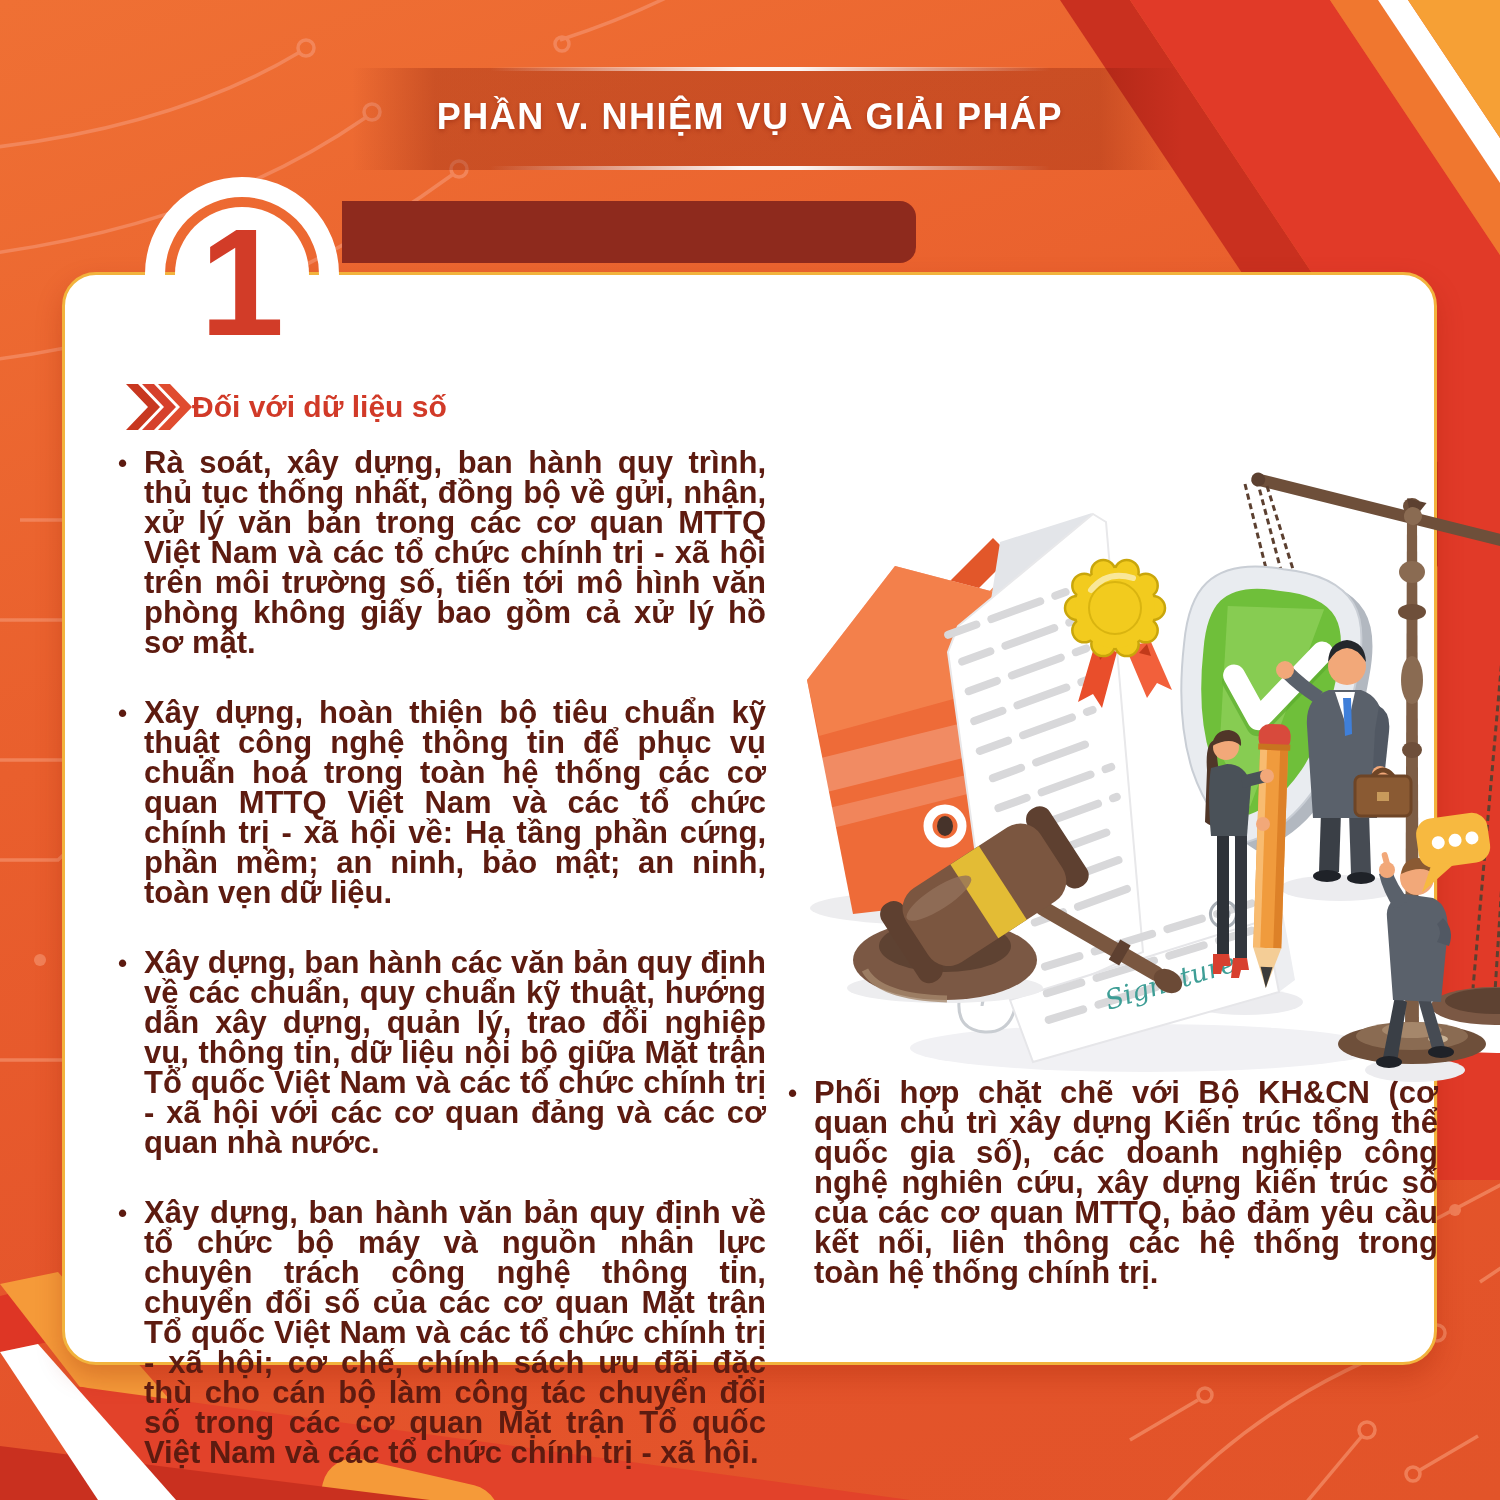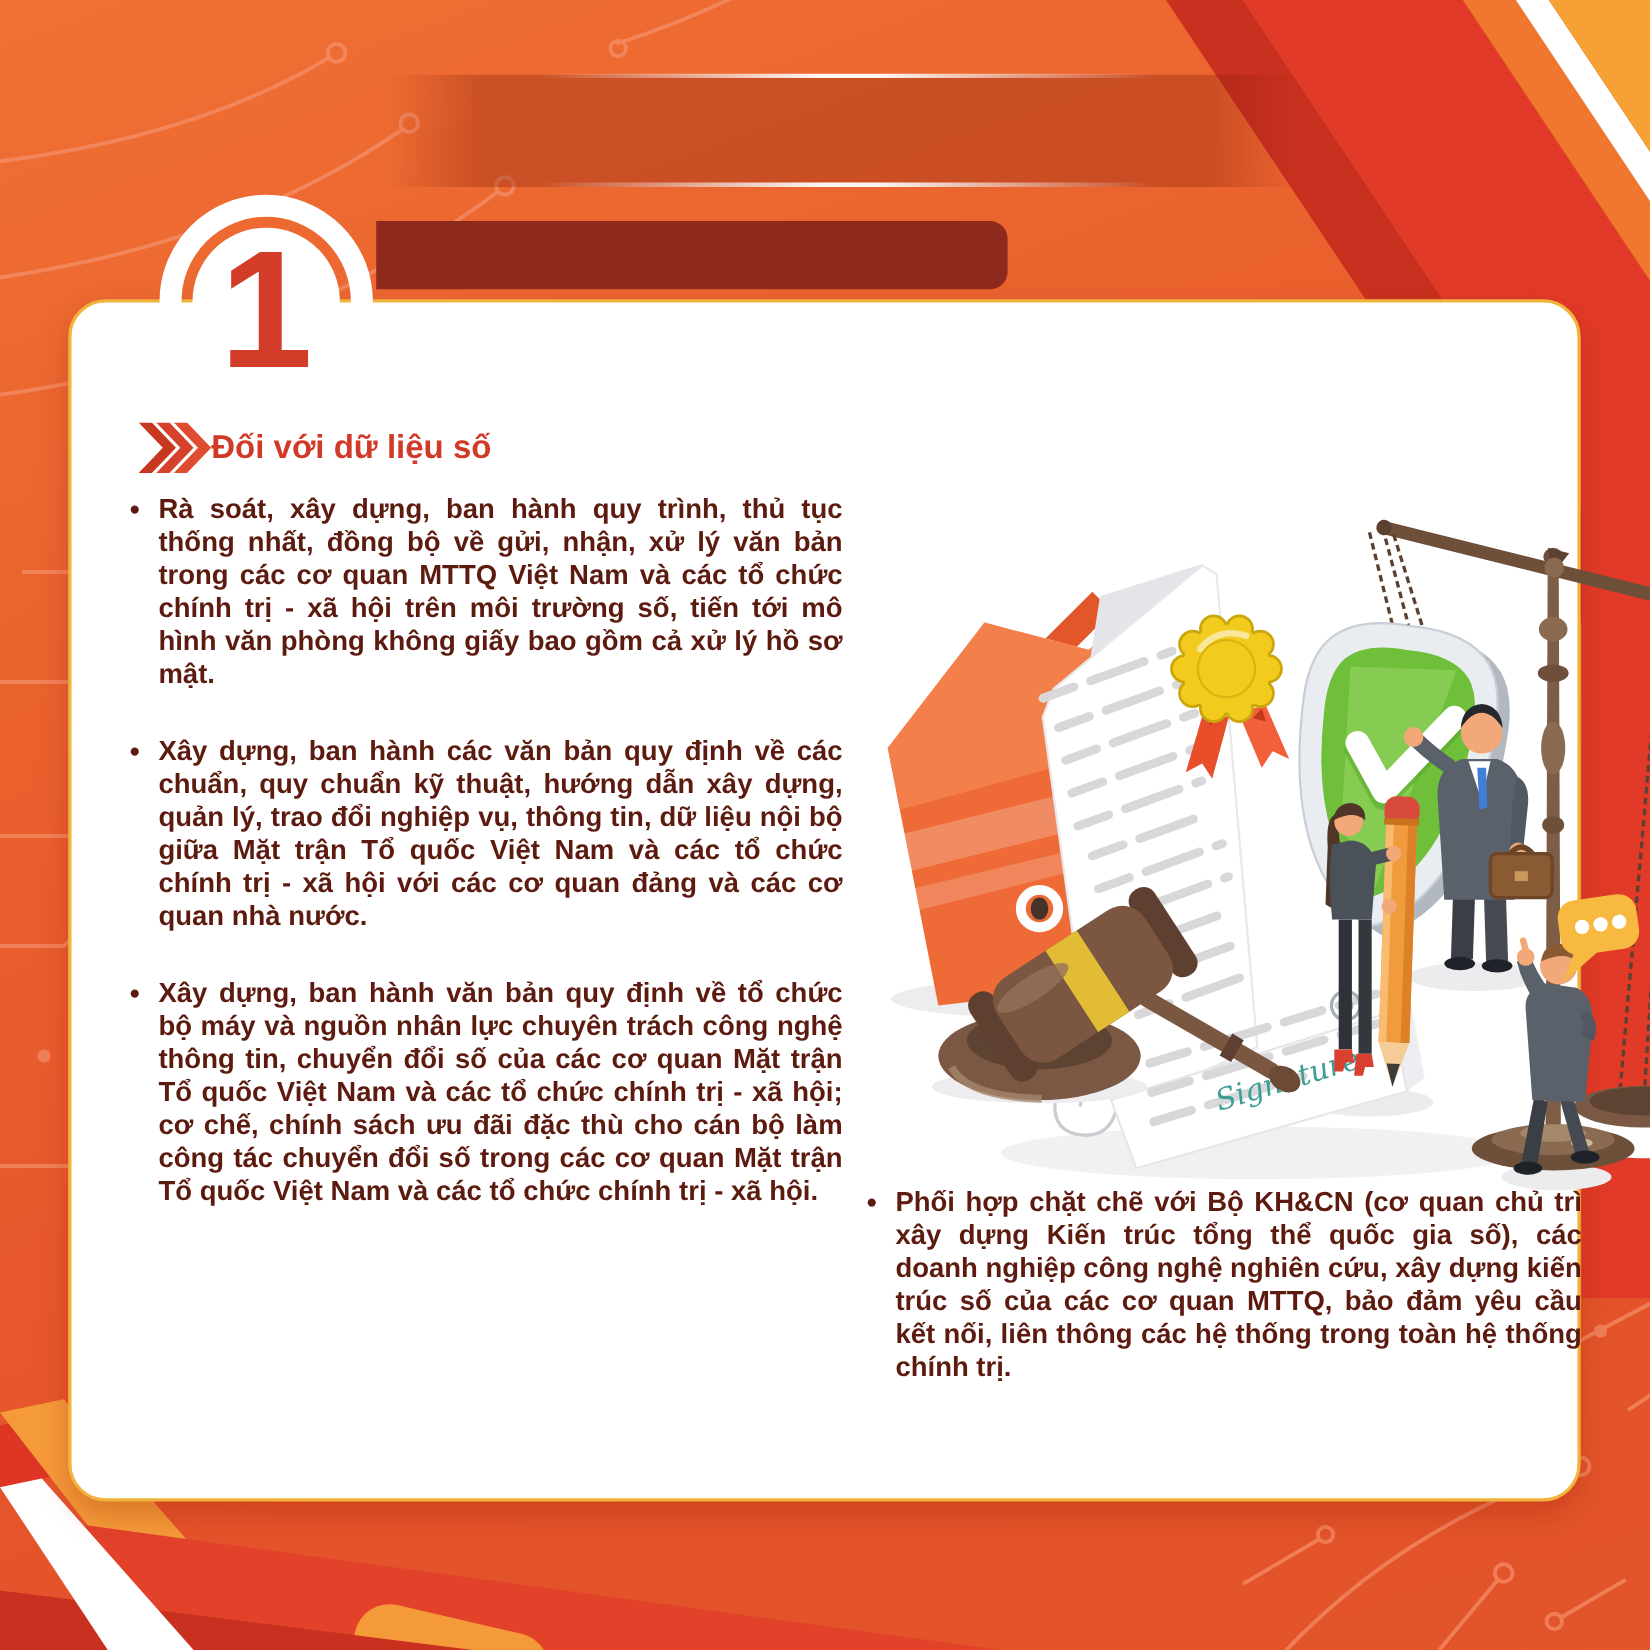--- a/index.html
+++ b/index.html
@@ -33,21 +33,21 @@
     text-align:center;font-size:152px;font-weight:800;color:#D23C28;}
   
   .card{left:62px;top:272px;width:1375px;height:1093px;background:#FFFFFF;z-index:4;
     border:3px solid #F2B33D;border-radius:34px;box-sizing:border-box;
     box-shadow:0 12px 26px rgba(150,30,5,.28);}
   .subhead-row{left:126px;top:384px;z-index:8;display:flex;align-items:center;}
   .subhead-label{color:#D13A28;font-size:30px;font-weight:800;}
   .bullets{z-index:8;margin:0;padding:0;list-style:none;}
   .bullets.left{left:116px;top:448px;width:650px;}
   .bullets.right{left:786px;top:1078px;width:652px;}
-  .bullets li{position:relative;padding-left:28px;color:#5D1B10;font-size:25px;line-height:30px;
+  .bullets li{position:relative;padding-left:28px;color:#5D1B10;font-size:31px;line-height:30px;
     font-weight:700;text-align:justify;}
   .bullets li + li{margin-top:40px;}
   .bullets li::before{content:"•";position:absolute;left:2px;top:0;font-size:26px;color:#5D1B10;}
   .illustration{left:795px;top:440px;z-index:9;}
   .illustration svg{overflow:visible;}
 </style>
 </head>
 <body>
 
 <div class="canvas">
@@ -108,40 +108,42 @@
       <path d="M66,1404 Q62,1382 88,1388 L910,1500 L66,1500 Z" fill="#E2422A"></path>
       <rect x="330" y="1452" width="180" height="70" rx="32" fill="#F59A39" transform="rotate(13 330 1452)"></rect>
       <polygon points="0,1446 430,1500 0,1500" fill="#C9301F"></polygon>
       <polygon points="0,1352 38,1344 176,1500 98,1500" fill="#FFFFFF"></polygon>
     </g>
   </svg>
 
   <div class="abs header-band"></div>
   <div class="abs flare f1"></div>
   <div class="abs flare f2"></div>
+  <div class="abs header-title">PHẦN V. NHIỆM VỤ VÀ GIẢI PHÁP</div>
 
   <div class="abs dark-bar"></div>
   <div class="abs card"></div>
   <div class="abs badge">
     <div class="ring"></div>
     <div class="disc"></div>
     <div class="digit">1</div>
   </div>
 
   <div class="abs subhead-row">
     <svg width="66" height="46" viewBox="0 0 66 46">
       <path d="M0,0 L12,0 L34,23 L12,46 L0,46 L22,23 Z" fill="#C8371F"></path>
       <path d="M16,0 L28,0 L50,23 L28,46 L16,46 L38,23 Z" fill="#D6402C"></path>
       <path d="M32,0 L44,0 L66,23 L44,46 L32,46 L54,23 Z" fill="#E04C2F"></path>
     </svg>
     <span class="subhead-label">Đối với dữ liệu số</span>
   </div>
 
   <ul class="abs bullets left">
     <li>Rà soát, xây dựng, ban hành quy trình, thủ tục thống nhất, đồng bộ về gửi, nhận, xử lý văn bản trong các cơ quan MTTQ Việt Nam và các tổ chức chính trị - xã hội trên môi trường số, tiến tới mô hình văn phòng không giấy bao gồm cả xử lý hồ sơ mật.</li>
+    <li>Xây dựng, hoàn thiện bộ tiêu chuẩn kỹ thuật công nghệ thông tin để phục vụ chuẩn hoá trong toàn hệ thống các cơ quan MTTQ Việt Nam và các tổ chức chính trị - xã hội về: Hạ tầng phần cứng, phần mềm; an ninh, bảo mật; an ninh, toàn vẹn dữ liệu.</li>
     <li>Xây dựng, ban hành các văn bản quy định về các chuẩn, quy chuẩn kỹ thuật, hướng dẫn xây dựng, quản lý, trao đổi nghiệp vụ, thông tin, dữ liệu nội bộ giữa Mặt trận Tổ quốc Việt Nam và các tổ chức chính trị - xã hội với các cơ quan đảng và các cơ quan nhà nước.</li>
     <li>Xây dựng, ban hành văn bản quy định về tổ chức bộ máy và nguồn nhân lực chuyên trách công nghệ thông tin, chuyển đổi số của các cơ quan Mặt trận Tổ quốc Việt Nam và các tổ chức chính trị - xã hội; cơ chế, chính sách ưu đãi đặc thù cho cán bộ làm công tác chuyển đổi số trong các cơ quan Mặt trận Tổ quốc Việt Nam và các tổ chức chính trị - xã hội.</li>
   </ul>
 
   <ul class="abs bullets right">
     <li>Phối hợp chặt chẽ với Bộ KH&amp;CN (cơ quan chủ trì xây dựng Kiến trúc tổng thể quốc gia số), các doanh nghiệp công nghệ nghiên cứu, xây dựng kiến trúc số của các cơ quan MTTQ, bảo đảm yêu cầu kết nối, liên thông các hệ thống trong toàn hệ thống chính trị.</li>
   </ul>
 
   <div class="abs illustration">
   <svg width="690" height="650" viewBox="0 0 690 650">

